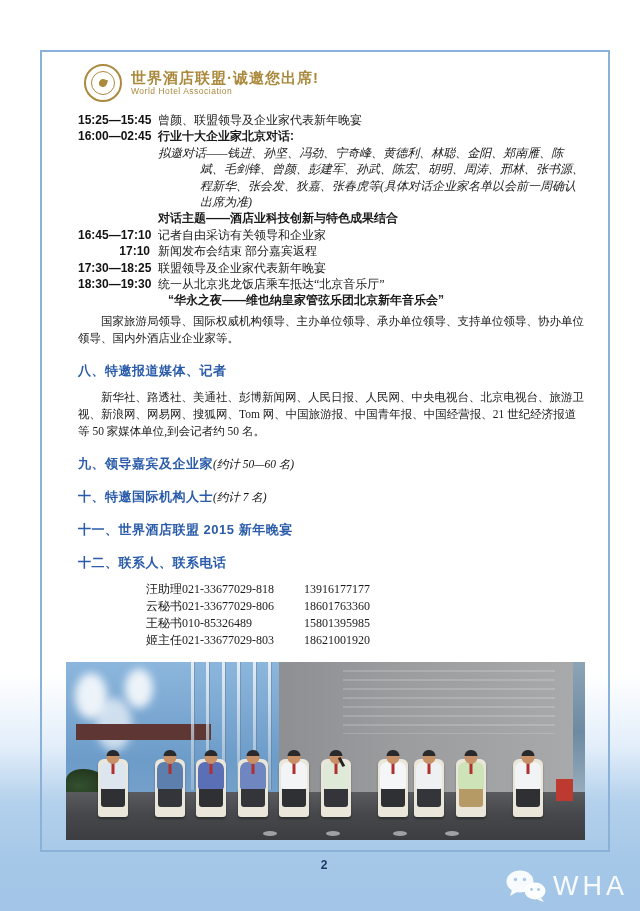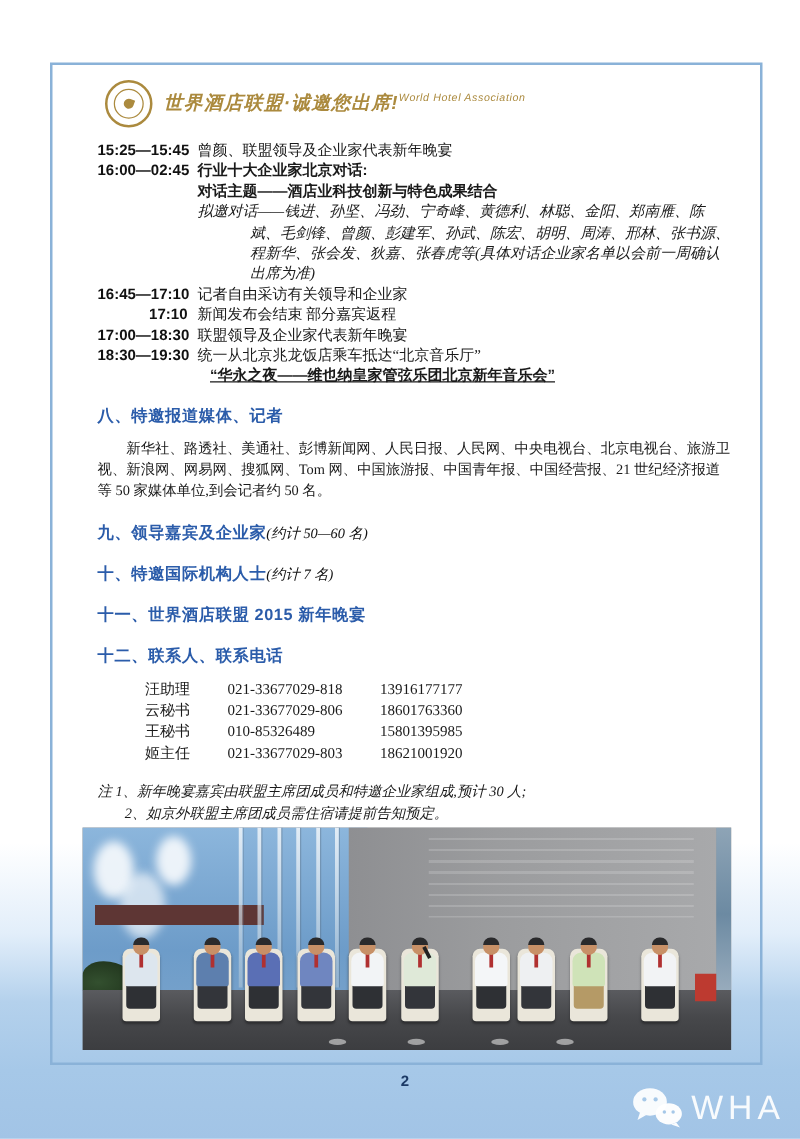--- a/index.html
+++ b/index.html
@@ -23,43 +23,43 @@
     border:2px solid var(--gold,#ab8a3e);box-sizing:border-box;
   }
   .emblem::before{
     content:"";position:absolute;left:5px;top:5px;right:5px;bottom:5px;
     border:1px solid var(--gold,#ab8a3e);border-radius:50%;
   }
   .emblem::after{
     content:"";position:absolute;left:13px;top:13px;width:8px;height:8px;
     background:var(--gold,#ab8a3e);border-radius:50% 0 50% 50%;transform:rotate(20deg);
   }
-  .logo-text{display:flex;flex-direction:row;line-height:1.15;font-style:italic;}
+  .logo-text{display:flex;flex-direction:column;line-height:1.15;}
   .logo-title{font-size:15px;font-weight:bold;color:var(--gold,#ab8a3e);letter-spacing:1px;}
   .logo-sub{font-size:8.5px;color:var(--gold,#ab8a3e);letter-spacing:.5px;}
   
   .schedule{margin-top:6px;}
   .srow{display:flex;font-size:12px;line-height:16.4px;}
   .stime{width:72px;flex:none;text-align:right;font-weight:bold;color:#111;
     font-family:"Liberation Sans",sans-serif;white-space:nowrap;}
   .stext{margin-left:8px;font-family:"Liberation Serif",serif;}
   .stext.b{font-family:"Liberation Sans",sans-serif;font-weight:bold;}
   .stext.names{font-style:italic;padding-left:3.5em;text-indent:-3.5em;}
-  .stext.quote{padding-left:10px;text-decoration:underline;}
+  .stext.quote{padding-left:10px;}
   
   .sec-h{font-size:13px;font-weight:bold;color:var(--heading_blue,#2b5caa);
     margin:15px 0 9px 0;letter-spacing:.5px;}
   .sec-h .note{color:#111;font-weight:normal;font-style:italic;font-size:11.5px;
     font-family:"Liberation Serif",serif;letter-spacing:0;}
   .para{font-family:"Liberation Serif",serif;font-size:11.5px;line-height:17px;
     text-indent:2em;margin:4px 0 6px 0;}
   
   .contacts{margin:8px 0 0 38px;font-family:"Liberation Serif",serif;font-size:12px;}
   .crow{display:flex;line-height:17px;}
-  .cname{width:66px;flex:none;}
+  .cname{width:66px;flex:none;text-align:right;}
   .cphone{width:122px;flex:none;font-family:Liberation Serif, serif;}
   .cmobile{flex:none;}
   
   .notes{margin-top:15px;font-family:"Liberation Serif",serif;font-style:italic;
     font-size:11.5px;line-height:17.5px;}
   .note2{padding-left:1.9em;}
   
   .signature{text-align:right;font-weight:bold;font-size:12.5px;line-height:15.5px;margin-top:5px;}
   
   .photo{position:absolute;left:66px;top:662px;width:519px;height:178px;overflow:hidden;
@@ -130,48 +130,49 @@
     <div class="srow">
       <span class="stime">15:25—15:45</span>
       <span class="stext">曾颜、联盟领导及企业家代表新年晚宴</span>
     </div>
     <div class="srow">
       <span class="stime">16:00—02:45</span>
       <span class="stext b">行业十大企业家北京对话:</span>
     </div>
     <div class="srow">
       <span class="stime"></span>
+      <span class="stext names"><span>拟邀对话——</span><span>钱进、孙坚、冯劲、宁奇峰、黄德利、林聪、金阳、郑南雁、陈斌、毛剑锋、曾颜、彭建军、孙武、陈宏、胡明、周涛、邢林、张书源、程新华、张会发、狄嘉、张春虎等(具体对话企业家名单以会前一周确认出席为准)</span></span>
+    </div>
+    <div class="srow">
+      <span class="stime"></span>
       <span class="stext b">对话主题——酒店业科技创新与特色成果结合</span>
-    </div>
-    <div class="srow">
-      <span class="stime"></span>
-      <span class="stext names"><span>拟邀对话——</span><span>钱进、孙坚、冯劲、宁奇峰、黄德利、林聪、金阳、郑南雁、陈斌、毛剑锋、曾颜、彭建军、孙武、陈宏、胡明、周涛、邢林、张书源、程新华、张会发、狄嘉、张春虎等(具体对话企业家名单以会前一周确认出席为准)</span></span>
     </div>
     <div class="srow">
       <span class="stime">16:45—17:10</span>
       <span class="stext">记者自由采访有关领导和企业家</span>
     </div>
     <div class="srow">
       <span class="stime">17:10</span>
       <span class="stext">新闻发布会结束 部分嘉宾返程</span>
     </div>
     <div class="srow">
-      <span class="stime">17:00—18:30</span>
+      <span class="stime">17:30—18:25</span>
       <span class="stext">联盟领导及企业家代表新年晚宴</span>
     </div>
     <div class="srow">
       <span class="stime">18:30—19:30</span>
       <span class="stext">统一从北京兆龙饭店乘车抵达“北京音乐厅”</span>
     </div>
     <div class="srow">
       <span class="stime"></span>
       <span class="stext b quote">“华永之夜——维也纳皇家管弦乐团北京新年音乐会”</span>
     </div>
   </div>
 
+  <div class="para">国家旅游局领导、国际权威机构领导、主办单位领导、承办单位领导、支持单位领导、协办单位领导、国内外酒店业企业家等。</div>
 
   <div class="sec-h">八、特邀报道媒体、记者</div>
   <div class="para">新华社、路透社、美通社、彭博新闻网、人民日报、人民网、中央电视台、北京电视台、旅游卫视、新浪网、网易网、搜狐网、Tom 网、中国旅游报、中国青年报、中国经营报、21 世纪经济报道等 50 家媒体单位,到会记者约 50 名。</div>
 
   <div class="sec-h"><span>九、领导嘉宾及企业家</span><span class="note">(约计 50—60 名)</span></div>
 
   <div class="sec-h"><span>十、特邀国际机构人士</span><span class="note">(约计 7 名)</span></div>
 
   <div class="sec-h">十一、世界酒店联盟 2015 新年晚宴</div>
 

